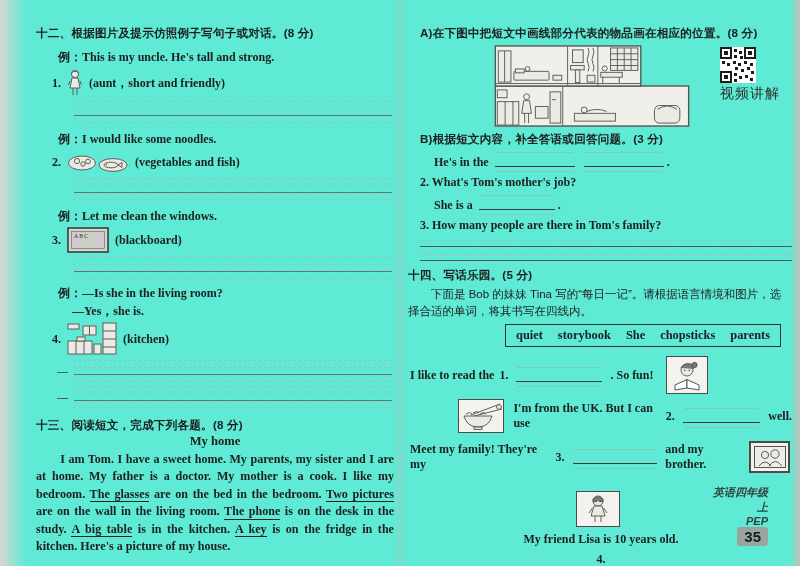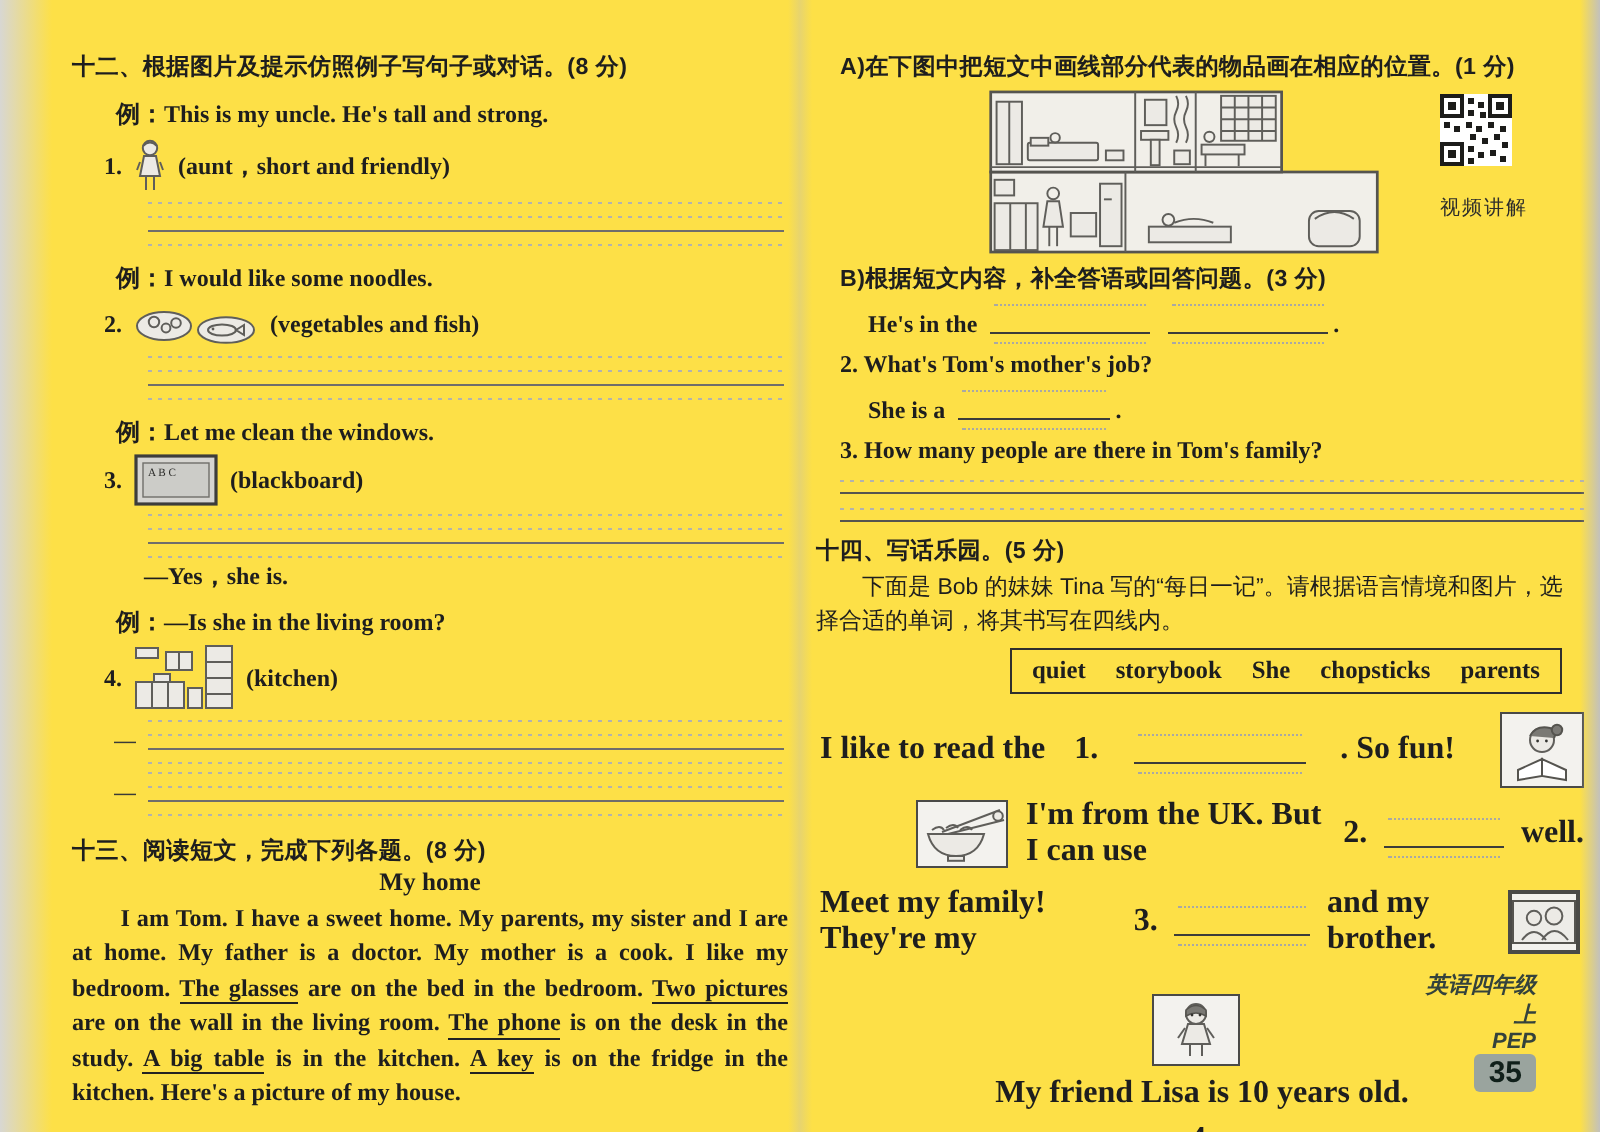--- a/index.html
+++ b/index.html
@@ -1,16 +1,16 @@
 <!DOCTYPE html>
 <html><head>
 <meta charset="utf-8">
 <style>
   html,body{margin:0;padding:0;background:#dddcd9;}
-  .page{position:relative;width:800px;height:566px;background:#fde047;overflow:hidden;
+  .page{position:relative;width:800px;height:566px;background:#5eead4;overflow:hidden;
         font-family:"Liberation Sans",sans-serif;color:#1e1e1e;}
   .page::before{content:"";position:absolute;left:0;top:0;bottom:0;width:26px;
         background:linear-gradient(to right,#d8d7d3,rgba(216,215,211,0));pointer-events:none;}
   .page::after{content:"";position:absolute;right:0;top:0;bottom:0;width:10px;
         background:linear-gradient(to left,#c2c1bd,rgba(194,193,189,0));pointer-events:none;}
   .gutter{position:absolute;left:394px;top:0;bottom:0;width:12px;
         background:linear-gradient(to right,rgba(190,189,185,0),rgba(190,189,185,.35),rgba(190,189,185,0));}
   .col{position:absolute;top:0;}
   .colL{left:36px;width:358px;}
   .colR{left:408px;width:384px;}
@@ -29,34 +29,34 @@
        repeating-linear-gradient(to right,#b3b2ae 0 2px,transparent 2px 5px);
      background-repeat:no-repeat;background-size:100% 1px;
      background-position:0 2px,0 9px,0 16px,0 23px;}
   .ruled4.dashed::before{content:"—";position:absolute;left:-17px;top:7px;font-size:11px;color:#3a3a38;}
   .passage-title{text-align:center;font-size:12.6px;}
   .passage{font-size:12.1px;line-height:17.4px;text-align:justify;}
   .passage .ind{display:inline-block;width:2em;}
   .u{border-bottom:1.2px solid #222;padding-bottom:.5px;}
   .house-row{display:flex;align-items:flex-start;}
   .qr-block{margin-left:30px;margin-top:2px;text-align:center;}
-  .qr-caption{font-size:10px;letter-spacing:1px;color:#2d2d2b;margin-top:14px;}
+  .qr-caption{font-size:14px;letter-spacing:1px;color:#2d2d2b;margin-top:2px;}
   .q{font-size:12px;margin-left:12px;margin-top:5px;}
   .ans{font-size:12px;margin-left:26px;margin-top:7px;}
   .blank{display:inline-block;position:relative;width:80px;height:12px;vertical-align:-1px;
      border-bottom:1.4px solid #3c3c3a;margin:0 3px;}
   .blank::before{content:"";position:absolute;left:2px;right:2px;top:-2px;border-top:1px dotted #a9a8a4;}
   .blank::after{content:"";position:absolute;left:2px;right:2px;bottom:-6px;border-top:1px dotted #a9a8a4;}
   .line-pair{height:8px;margin-left:12px;margin-top:5px;border-bottom:1.3px solid #55544f;
      background:repeating-linear-gradient(to right,#b3b2ae 0 2px,transparent 2px 5px) no-repeat;
      background-size:100% 1px;background-position:0 2px;}
   .instr{font-size:11.5px;line-height:16.5px;text-indent:2em;margin-top:3px;}
   .word-box{box-sizing:border-box;width:276px;margin:5px 0 0 97px;padding:3px 10px;
      border:1.3px solid #2f2f2d;display:flex;justify-content:space-between;font-size:12.4px;}
-  .srow{display:flex;align-items:center;gap:5px;font-size:16px;margin-left:2px;justify-content:space-between;}
+  .srow{display:flex;align-items:center;gap:5px;font-size:12px;margin-left:2px;}
   .pic-box{border:1px solid #4a4a47;background:#f3f2ee;display:inline-flex;align-items:center;justify-content:center;}
   .footer{position:absolute;right:32px;bottom:20px;font-style:italic;font-weight:bold;font-size:11px;
      color:#34423c;display:flex;align-items:flex-end;gap:0;flex-direction:column;}
   .badge{font-style:normal;background:#9aa49e;color:#10201a;border-radius:3px;padding:1px 7px;font-size:15px;margin-left:16px;}
   svg{display:block;}
   .ln{stroke:#5f5e5a;fill:none;stroke-width:1;}
   .fl{stroke:#5f5e5a;fill:#eceae5;stroke-width:1;}
 </style>
 </head>
 <body>
@@ -111,22 +111,22 @@
         <svg width="42" height="26" viewBox="0 0 42 26">
           <rect x="1" y="1" width="40" height="24" fill="#d6d5d1" stroke="#3d3d3b" stroke-width="1.6"></rect>
           <rect x="4.5" y="4.5" width="33" height="17" fill="#ccccc8" stroke="#6f6e6a" stroke-width=".7"></rect>
           <text x="7" y="11" font-size="5.6" font-family="Liberation Serif,serif" fill="#2c2c2a">A B C</text>
         </svg>
       </span>
       <span class="hint en">(blackboard)</span>
     </div>
     <div class="ruled4" style="margin-top:2px;"></div>
 
+    <div class="ex en" style="margin-top:6px;">例：—Is she in the living room?</div>
     <div class="ex en" style="margin-left:36px;margin-top:1px;">—Yes，she is.</div>
-    <div class="ex en" style="margin-top:6px;">例：—Is she in the living room?</div>
     <div class="item-row" style="margin-top:2px;height:34px;">
       <span class="item-num en">4.</span>
       <span class="mini-img">
         <svg width="50" height="34" viewBox="0 0 50 34">
           <rect x="1" y="2" width="11" height="5" class="fl"></rect>
           <rect x="36" y="1" width="13" height="31" class="fl"></rect>
           <line x1="36" y1="9" x2="49" y2="9" class="ln"></line>
           <line x1="36" y1="17" x2="49" y2="17" class="ln"></line>
           <line x1="36" y1="25" x2="49" y2="25" class="ln"></line>
           <rect x="16" y="4" width="13" height="9" class="fl"></rect>
@@ -144,21 +144,21 @@
     <div class="ruled4 dashed" style="margin-top:2px;"></div>
 
     <div class="sec-title" style="margin-top:10px;">十三、阅读短文，完成下列各题。(8 分)</div>
     <div class="passage-title en" style="margin-top:1px;">My home</div>
     <div class="passage en" style="margin-top:2px;">
       <span class="ind"></span><span>I am Tom. I have a sweet home. My parents, my sister and I are at home. My father is a doctor. My mother is a cook. I like my bedroom. </span><span class="u">The glasses</span><span> are on the bed in the bedroom. </span><span class="u">Two pictures</span><span> are on the wall in the living room. </span><span class="u">The phone</span><span> is on the desk in the study. </span><span class="u">A big table</span><span> is in the kitchen. </span><span class="u">A key</span><span> is on the fridge in the kitchen. Here's a picture of my house.</span>
     </div>
   </div>
 
   <div class="col colR">
-    <div class="sec-title" style="margin-top:26px;margin-left:12px;">A)在下图中把短文中画线部分代表的物品画在相应的位置。(1 分)</div>
+    <div class="sec-title" style="margin-top:26px;margin-left:12px;">A)在下图中把短文中画线部分代表的物品画在相应的位置。(8 分)</div>
 
     <div class="house-row" style="margin-top:4px;margin-left:86px;">
       <span>
         <svg width="196" height="82" viewBox="0 0 200 84">
           <rect x="1" y="42" width="198" height="41" fill="#f1efe9" stroke="#55544f" stroke-width="1.4"></rect>
           <rect x="1" y="1" width="149" height="41" fill="#f1efe9" stroke="#55544f" stroke-width="1.4"></rect>
           <line x1="1" y1="39.5" x2="150" y2="39.5" class="ln"></line>
           <line x1="75" y1="1" x2="75" y2="42" class="ln" stroke-width="1.3"></line>
           <line x1="106" y1="1" x2="106" y2="42" class="ln" stroke-width="1.3"></line>
           <line x1="70" y1="42" x2="70" y2="83" class="ln" stroke-width="1.3"></line>

